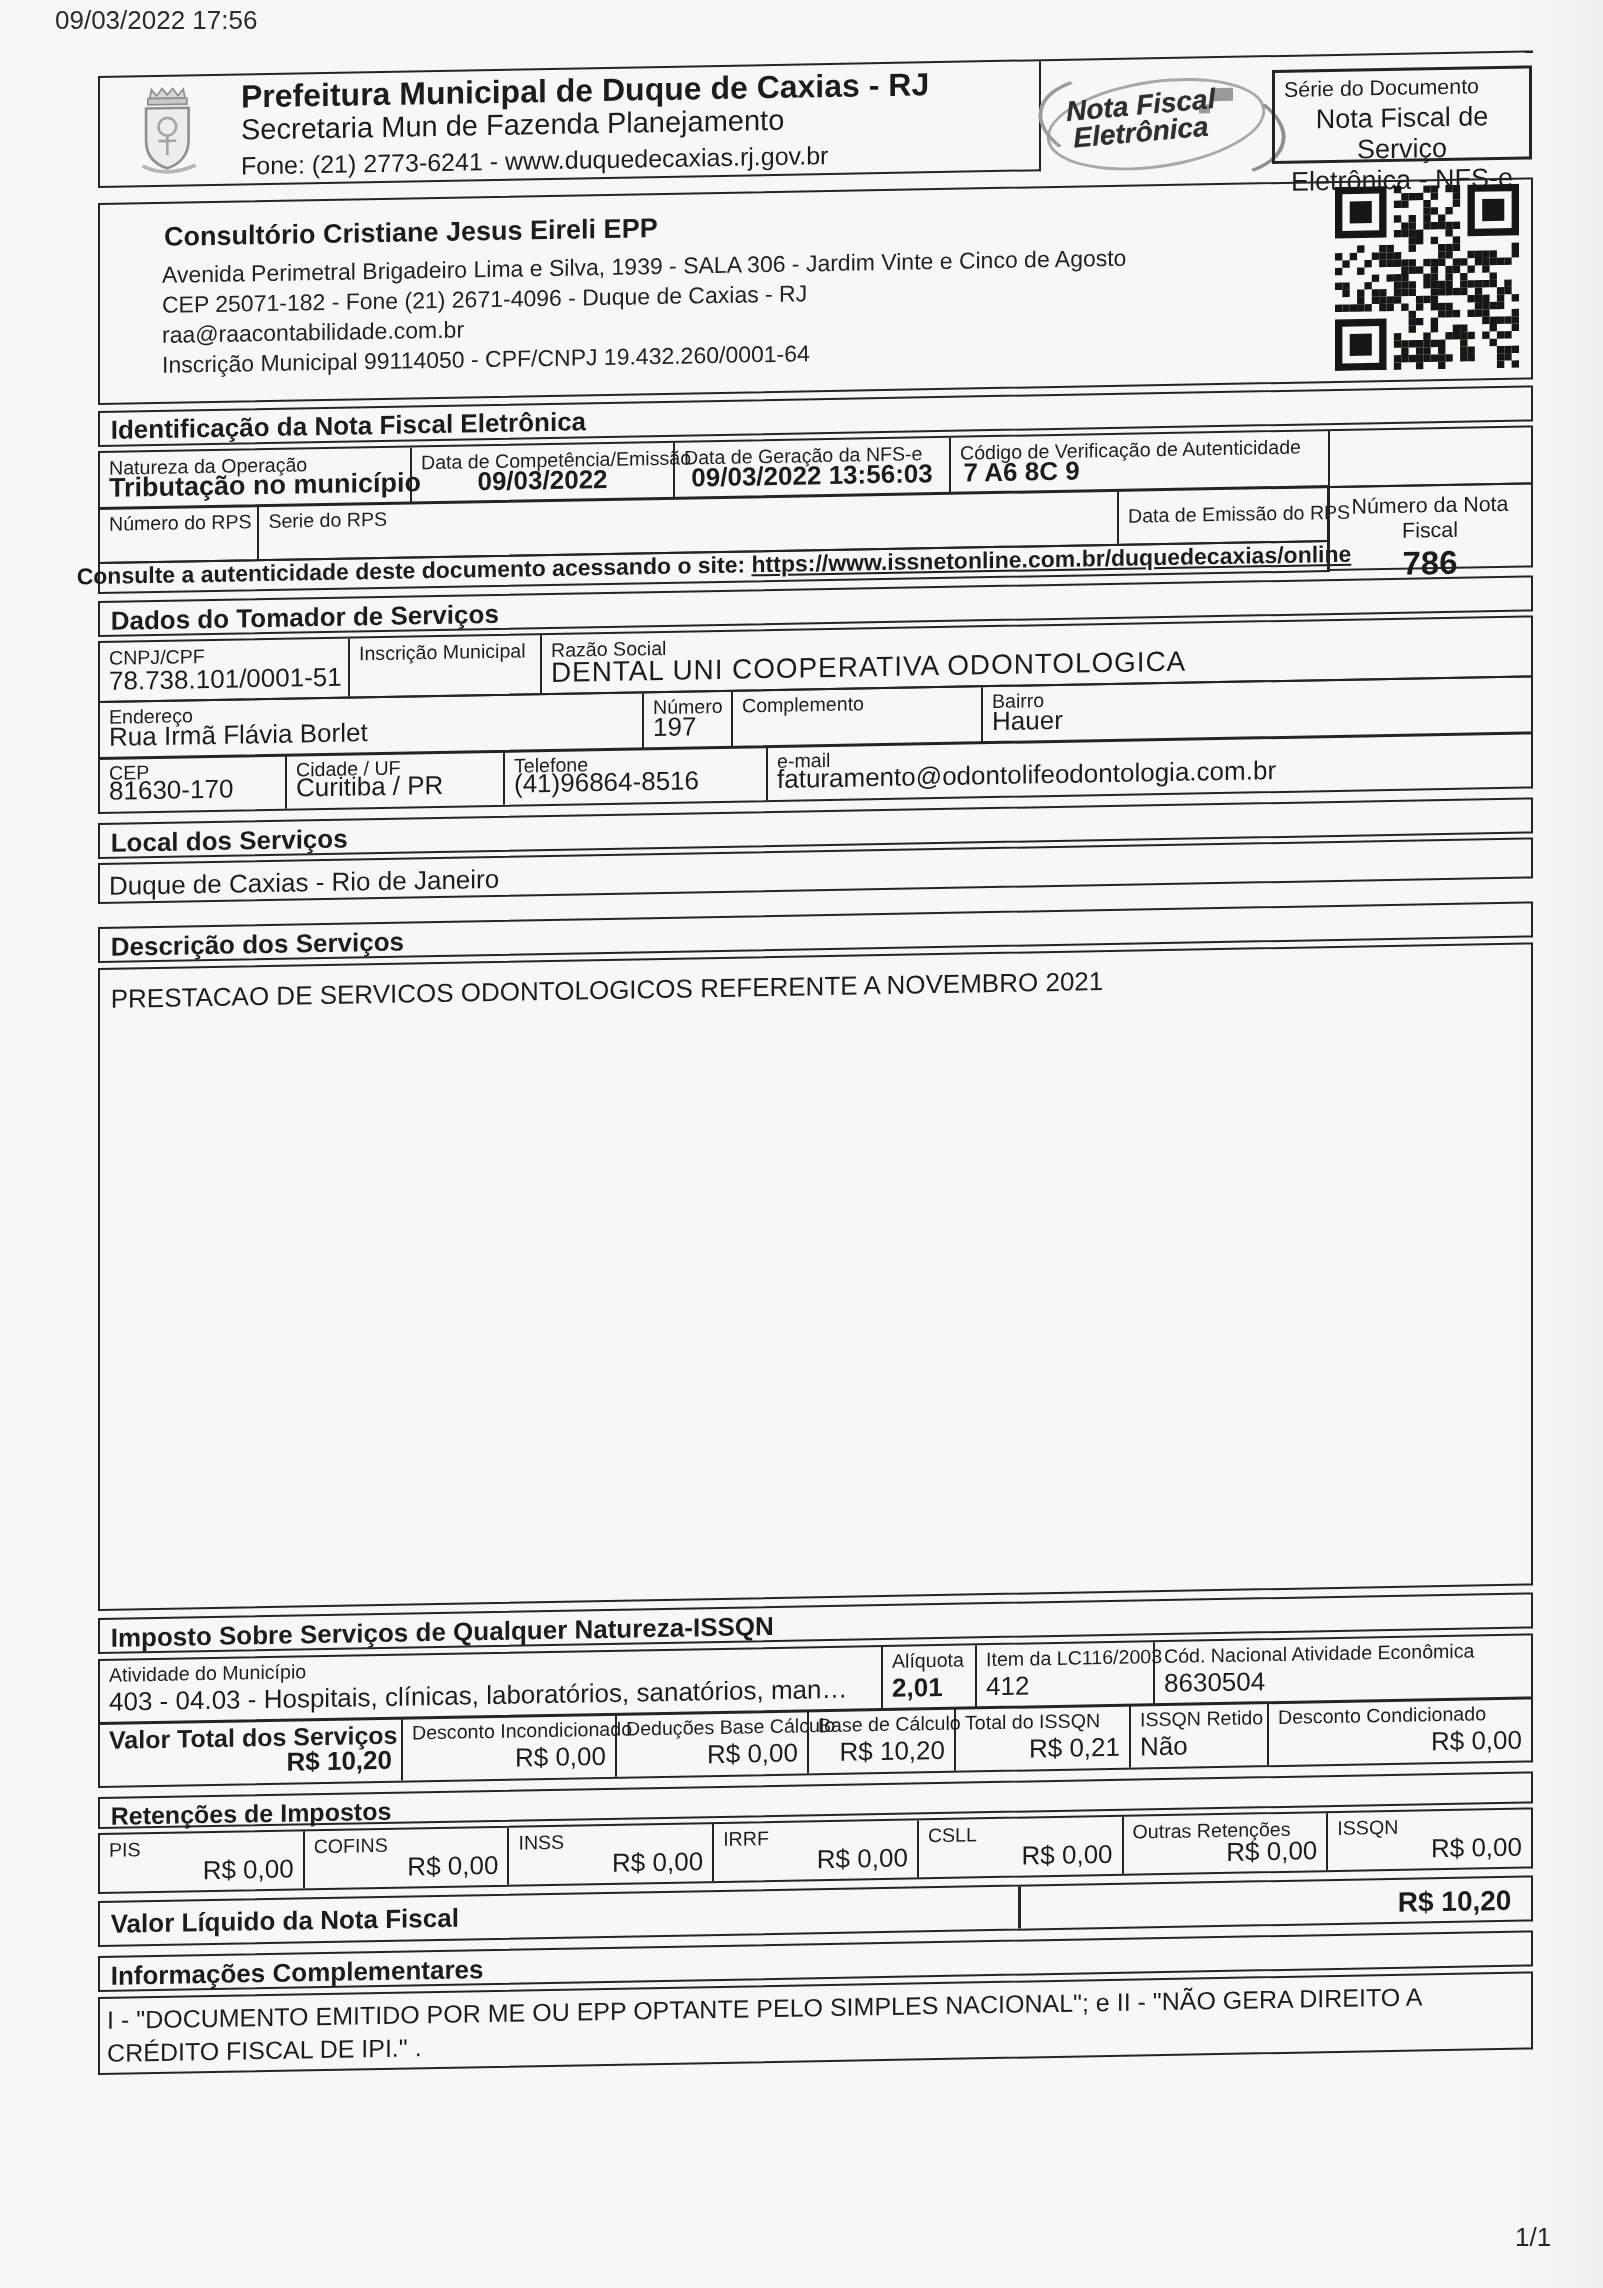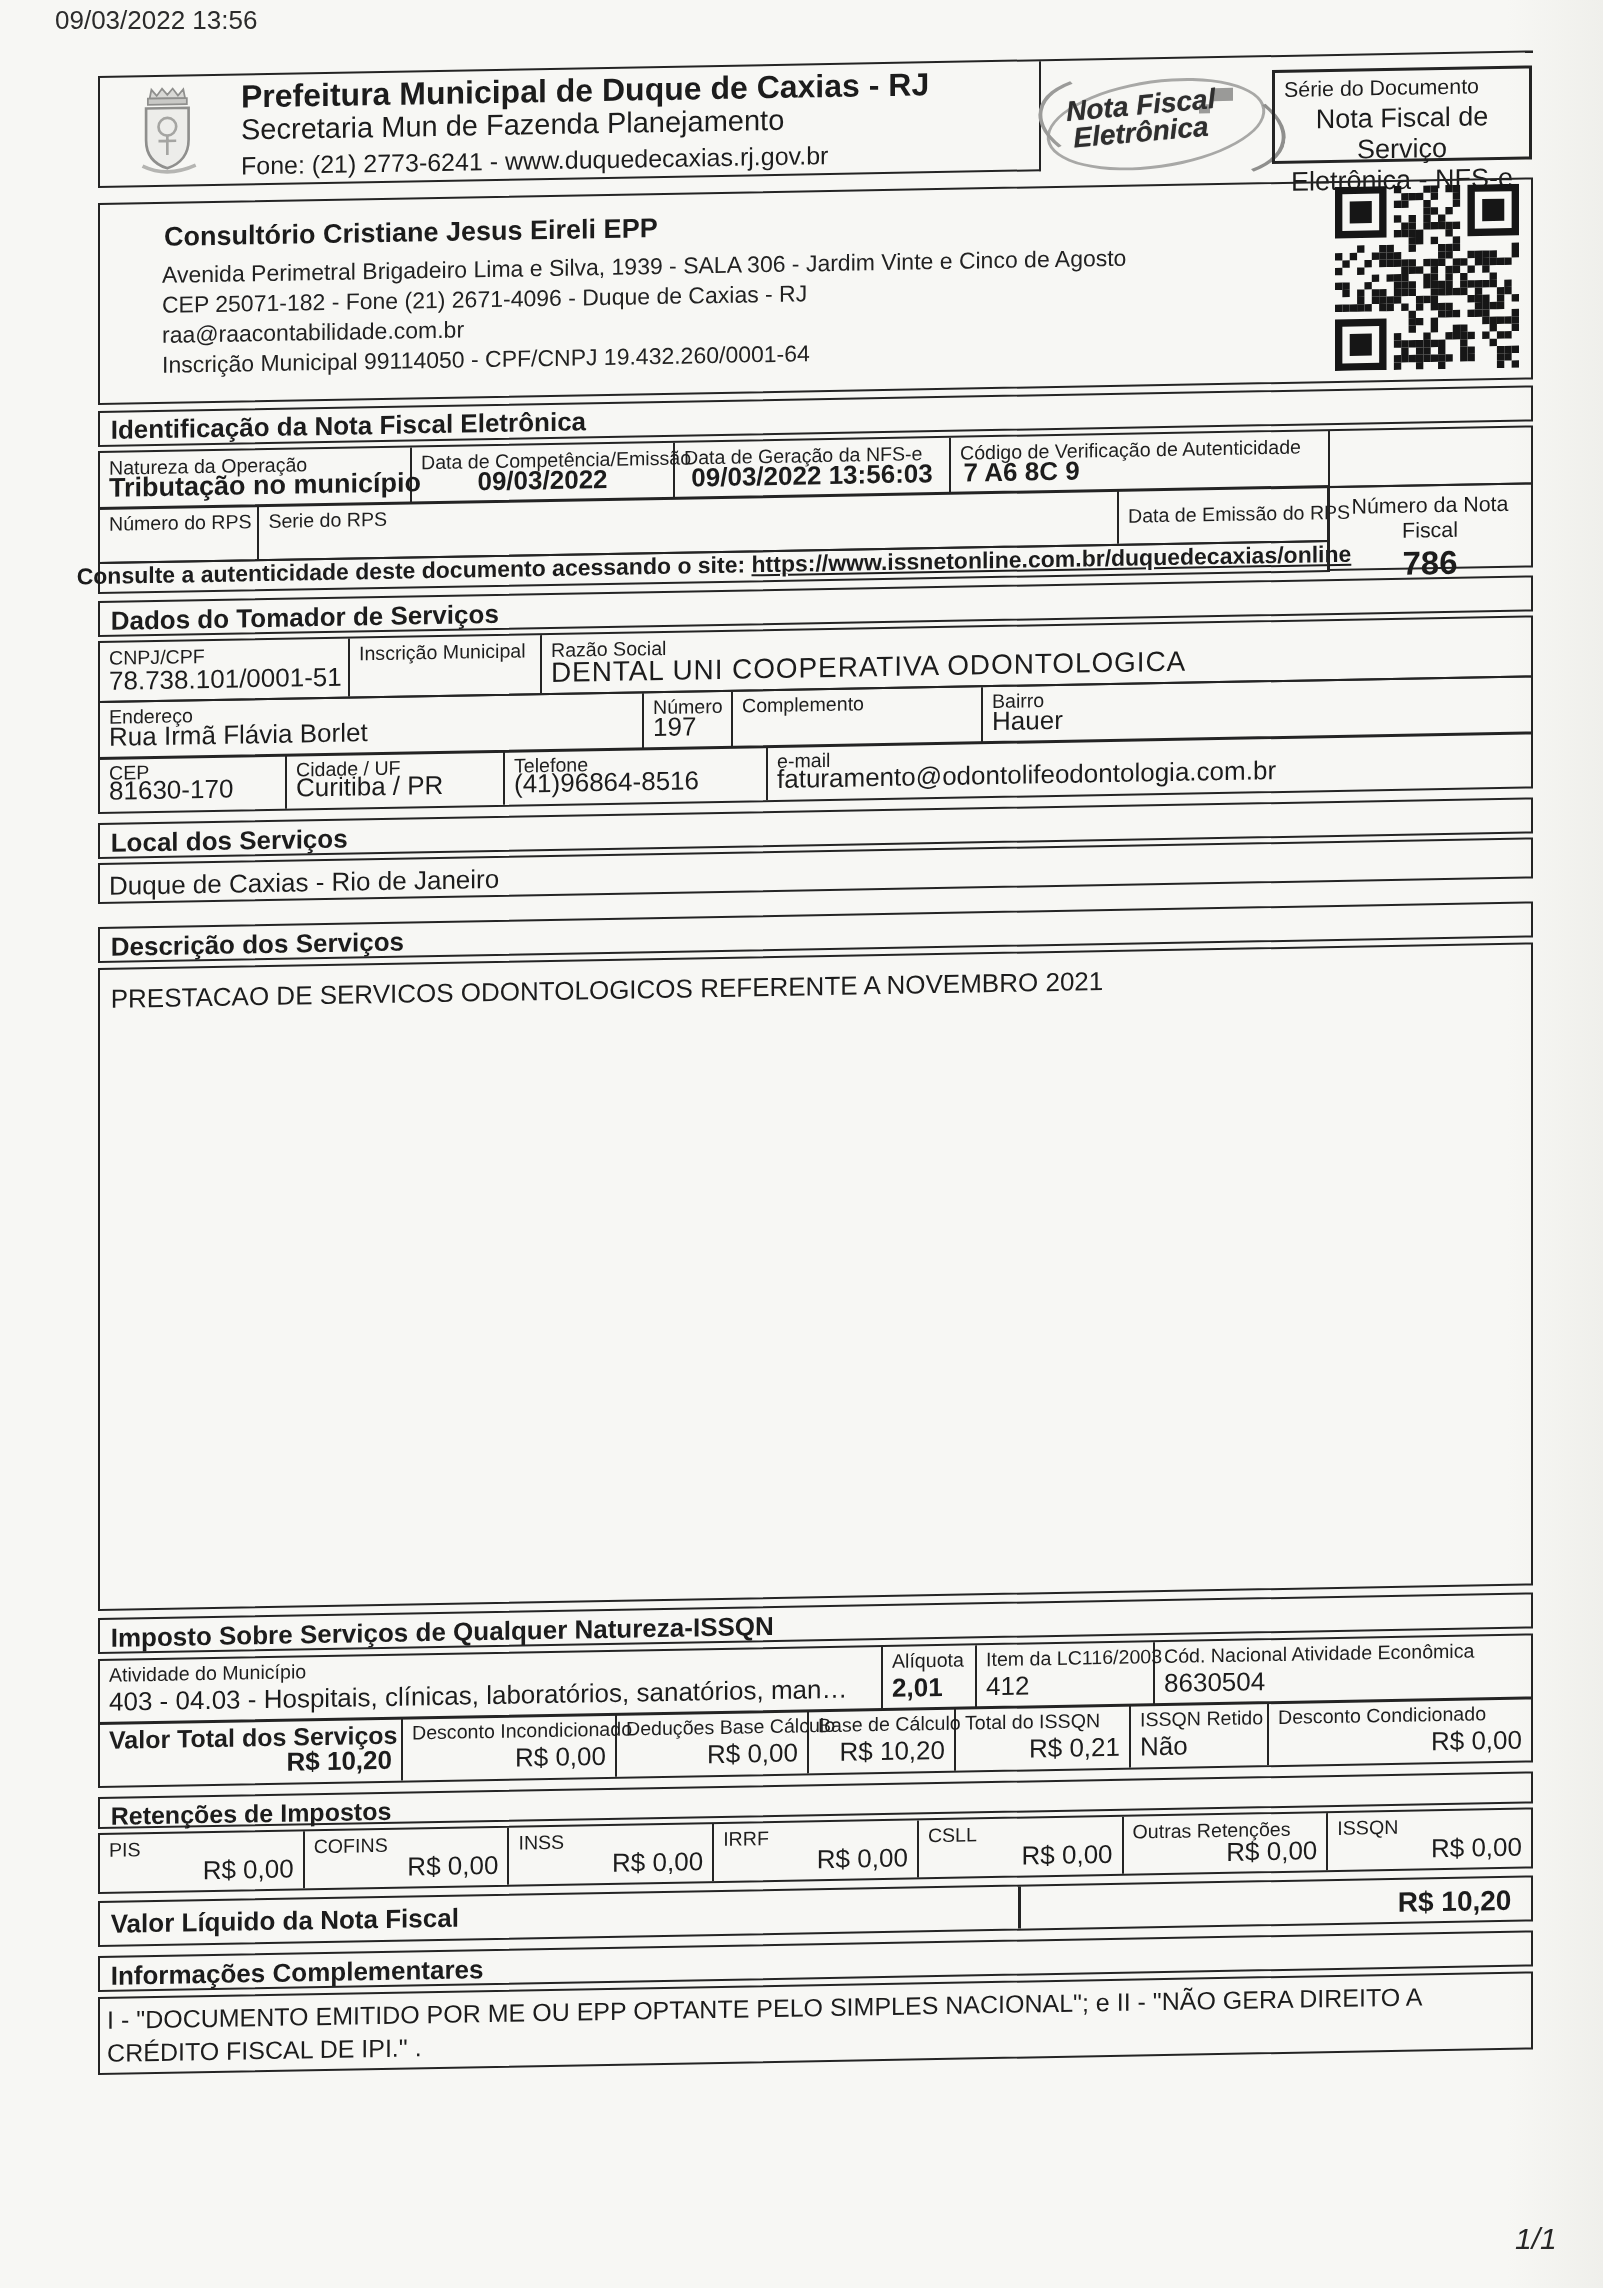--- a/index.html
+++ b/index.html
@@ -4,21 +4,21 @@
 <style>
   html,body{margin:0;padding:0;}
   body{
     width:1604px;height:2288px;position:relative;overflow:hidden;
     background:linear-gradient(90deg,#f7f7f4 0%,#f7f7f4 94%,#efefeb 100%);
     font-family:"Liberation Sans", sans-serif;color:#1c1c1c;
   }
   .doc{position:absolute;left:98px;top:76px;width:1435px;
        transform:skewY(-1.02deg);transform-origin:0 0;}
   .print-ts{position:absolute;left:55px;top:5.3px;font-size:26px;color:#2b2b2b;}
-  .page-num{position:absolute;left:1515px;top:2222px;font-size:30px;color:#262626;font-style:italic;}
+  .page-num{position:absolute;left:1515px;top:2222px;font-size:26px;color:#262626;}
 
   .box{border:2.7px solid #242424;box-sizing:border-box;background:transparent;}
   .row{display:flex;box-sizing:border-box;border:2.7px solid #242424;}
   .row + .row{margin-top:-2.7px;}
   .cell{position:relative;box-sizing:border-box;border-right:2.7px solid #242424;}
   .cell:last-child{border-right:none;}
   .lbl{font-size:19.6px;line-height:1.05;padding:4.5px 5.3px 0 9px;color:#1e1e1e;white-space:nowrap;}
   .val{position:absolute;left:0;right:0;bottom:4.5px;font-size:26px;padding:0 9px;white-space:nowrap;}
   .val.b{font-weight:bold;}
   .val.c{text-align:center;}
@@ -100,21 +100,21 @@
   .liq-lbl{font-size:26px;font-weight:bold;padding:5.3px 0 0 10.7px;}
   .liq-div{position:absolute;left:918px;top:0;bottom:0;width:2.7px;background:#242424;}
   .liq-val{position:absolute;right:19.6px;bottom:3.6px;font-size:28px;font-weight:bold;}
 
   .info-box{height:78px;}
   .info-text{font-size:25px;line-height:1.3;padding:5.3px 0 0 7.1px;} .mt8{margin-top:7.1px;} .mt10{margin-top:9px;} .mt26{margin-top:23px;}
 </style>
 </head>
 <body>
 
-<div class="print-ts">09/03/2022 13:56</div>
+<div class="print-ts">09/03/2022 17:56</div>
 
 <div class="doc">
 
   <div class="band">
     <div class="band-left">
       <div class="crest">
         <svg width="62" height="93" viewBox="0 0 70 104">
           <path d="M12 16 L14 6 L20 13 L26 5 L32 12 L38 5 L44 13 L50 6 L52 16 Z" fill="#d9d9d6" stroke="#8f8f8d" stroke-width="2"></path>
           <rect x="10" y="16" width="44" height="7" fill="#c9c9c6" stroke="#8f8f8d" stroke-width="2"></rect>
           <path d="M8 27 h48 v36 q0 24 -24 32 q-24 -8 -24 -32 Z" fill="#ededea" stroke="#8f8f8d" stroke-width="3"></path>

